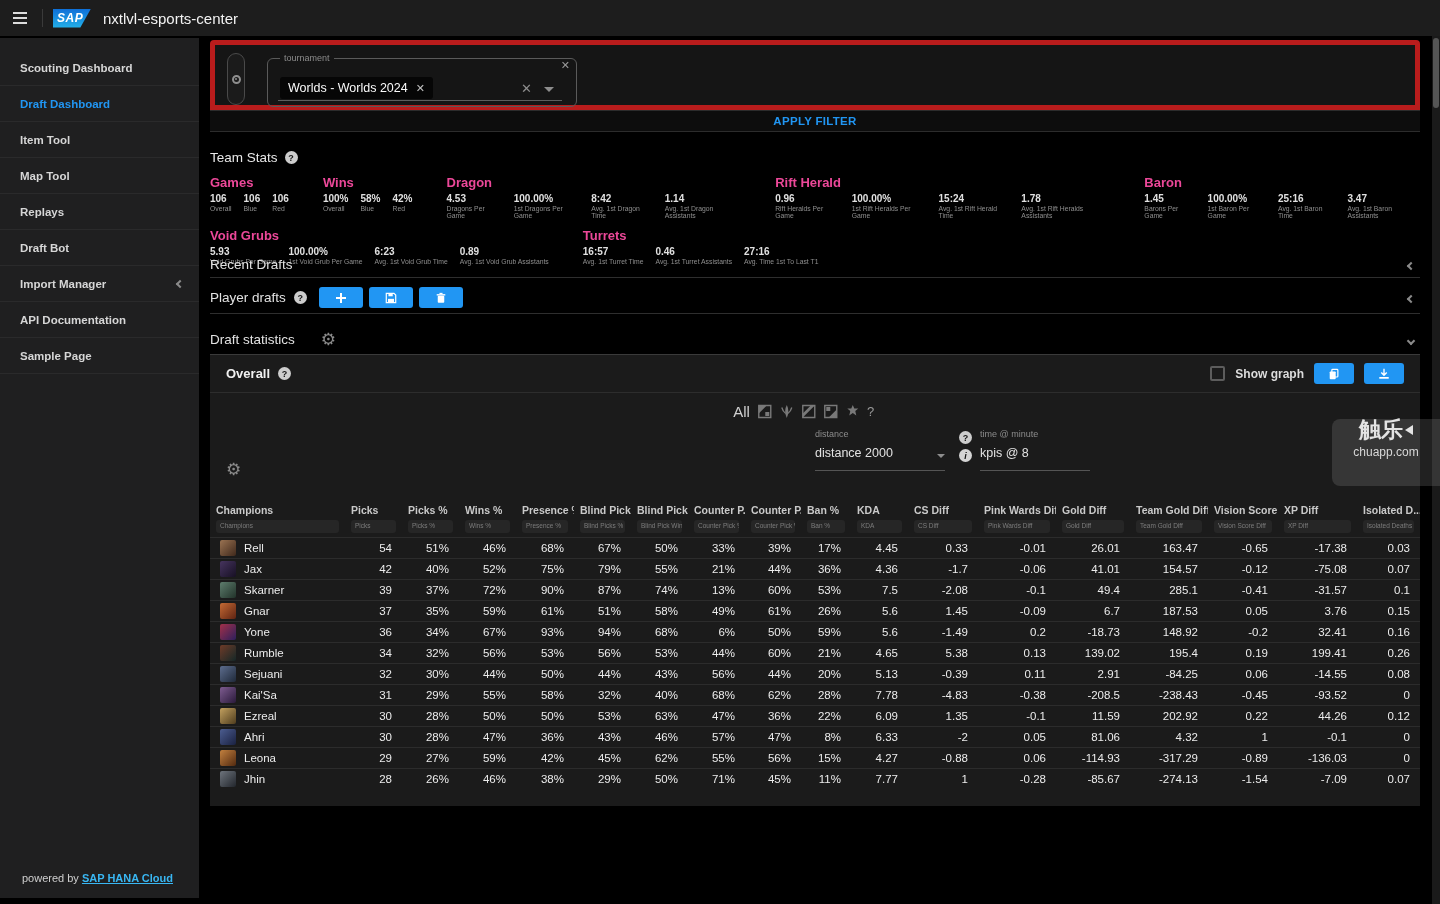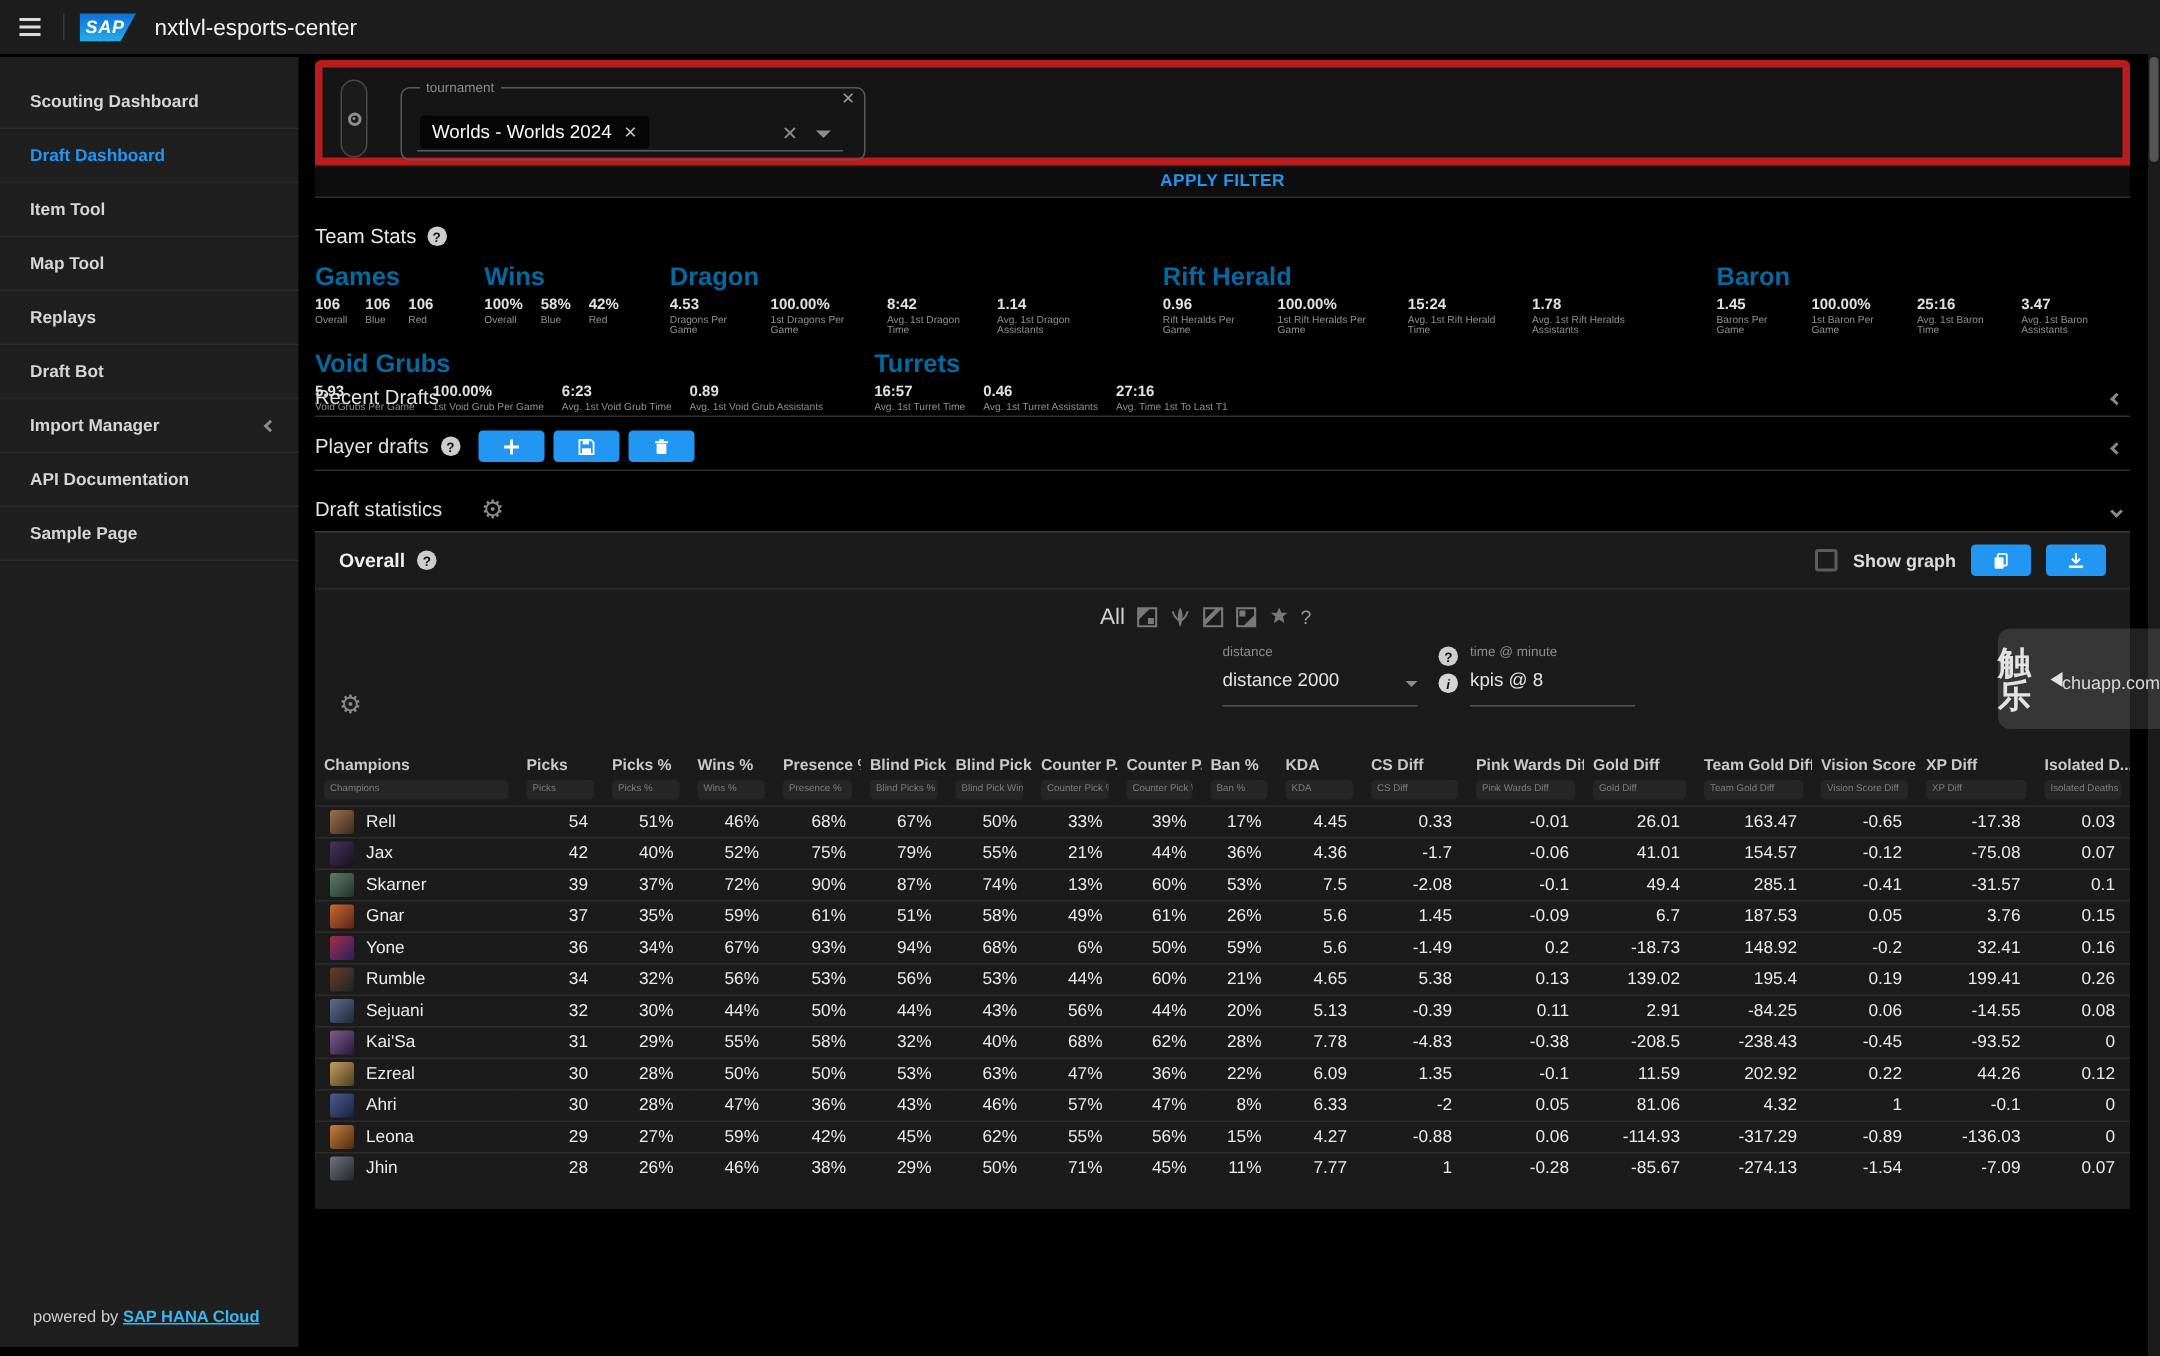--- a/index.html
+++ b/index.html
@@ -60,21 +60,21 @@
   .apply-filter { width:100%; height:22px; background:#0d0d0d; border:none; border-top:1px solid #2c2c2c;
     border-bottom:1px solid #2c2c2c; color:#2196f3; font-weight:bold; font-size:11.5px;
     letter-spacing:.3px; cursor:pointer; }
 
   
   .team-stats { position:absolute; left:0; top:150px; width:1210px; }
   .ts-title { font-size:13.5px; color:#e8e8e8; display:flex; align-items:center; gap:7px; margin-bottom:10px; }
   .qmark { display:inline-flex; width:13px; height:13px; border-radius:50%; background:#cdcdcd;
     color:#141414; font-size:9px; font-weight:bold; align-items:center; justify-content:center; cursor:pointer; }
   .stat-row { display:flex; gap:34px; margin-bottom:9px; }
-  .stat-group-title { font-size:17px; font-weight:bold; color:#0369a1; margin-bottom:3px; }
+  .stat-group-title { font-size:13px; font-weight:bold; color:#ec4899; margin-bottom:3px; }
   .stat-items { display:flex; gap:12px; }
   .stat-value { font-size:10px; font-weight:bold; color:#e0e0e0; }
   .stat-label { font-size:6.8px; color:#8f8f8f; margin-top:1px; }
 
   
   .section-row { position:absolute; left:0; width:1210px; display:flex; align-items:center;
     border-bottom:1px solid #2e2e2e; font-size:13.5px; color:#e2e2e2; }
   .section-row .spacer { flex:1; }
   .row-chev { padding:4px 6px; cursor:pointer; }
   .btn-blue { height:21px; width:44px; background:#2196f3; border:none; border-radius:3px;
@@ -120,22 +120,22 @@
     color:#7d7d7d; overflow:hidden; white-space:nowrap; cursor:text; }
   .stat-table tbody td { font-size:11.5px; color:#ececec; border-top:1px solid #2c2c2c;
     height:21px; padding:0 10px 0 4px; text-align:right; white-space:nowrap; overflow:hidden; }
   .stat-table tbody td.champ { text-align:left; padding-left:10px; }
   .champ-cell { display:flex; align-items:center; gap:8px; }
   .champ-ico { width:16px; height:16px; border-radius:2px; flex:0 0 16px; }
   tr[data-name="table-row"] { cursor:pointer; }
 
   
   .watermark { position:absolute; left:1332px; top:419px; width:108px; height:67px;
-    background:rgba(150,150,150,.22); border-radius:8px 0 0 8px; display:flex; flex-direction:row;
-    align-items:center; justify-content:flex-end; z-index:8; }
+    background:rgba(150,150,150,.22); border-radius:8px 0 0 8px; display:flex; flex-direction:column;
+    align-items:center; justify-content:flex-start; z-index:8; }
   .wm-logo { font-size:22px; font-weight:bold; color:#e3e3e3; display:flex; align-items:center; gap:2px; line-height:1; }
   .wm-tri { width:0; height:0; border-top:5px solid transparent; border-bottom:5px solid transparent;
     border-right:8px solid #e3e3e3; }
   .wm-site { font-size:12px; color:#d8d8d8; margin-top:4px; }
 
   
   .scrollbar { position:absolute; right:0; top:36px; width:8px; height:868px; background:#1a1a1a; }
   .scroll-thumb { position:absolute; top:2px; left:1px; width:6px; height:70px; background:#555; border-radius:3px; cursor:grab; }
 </style>
 </head>

